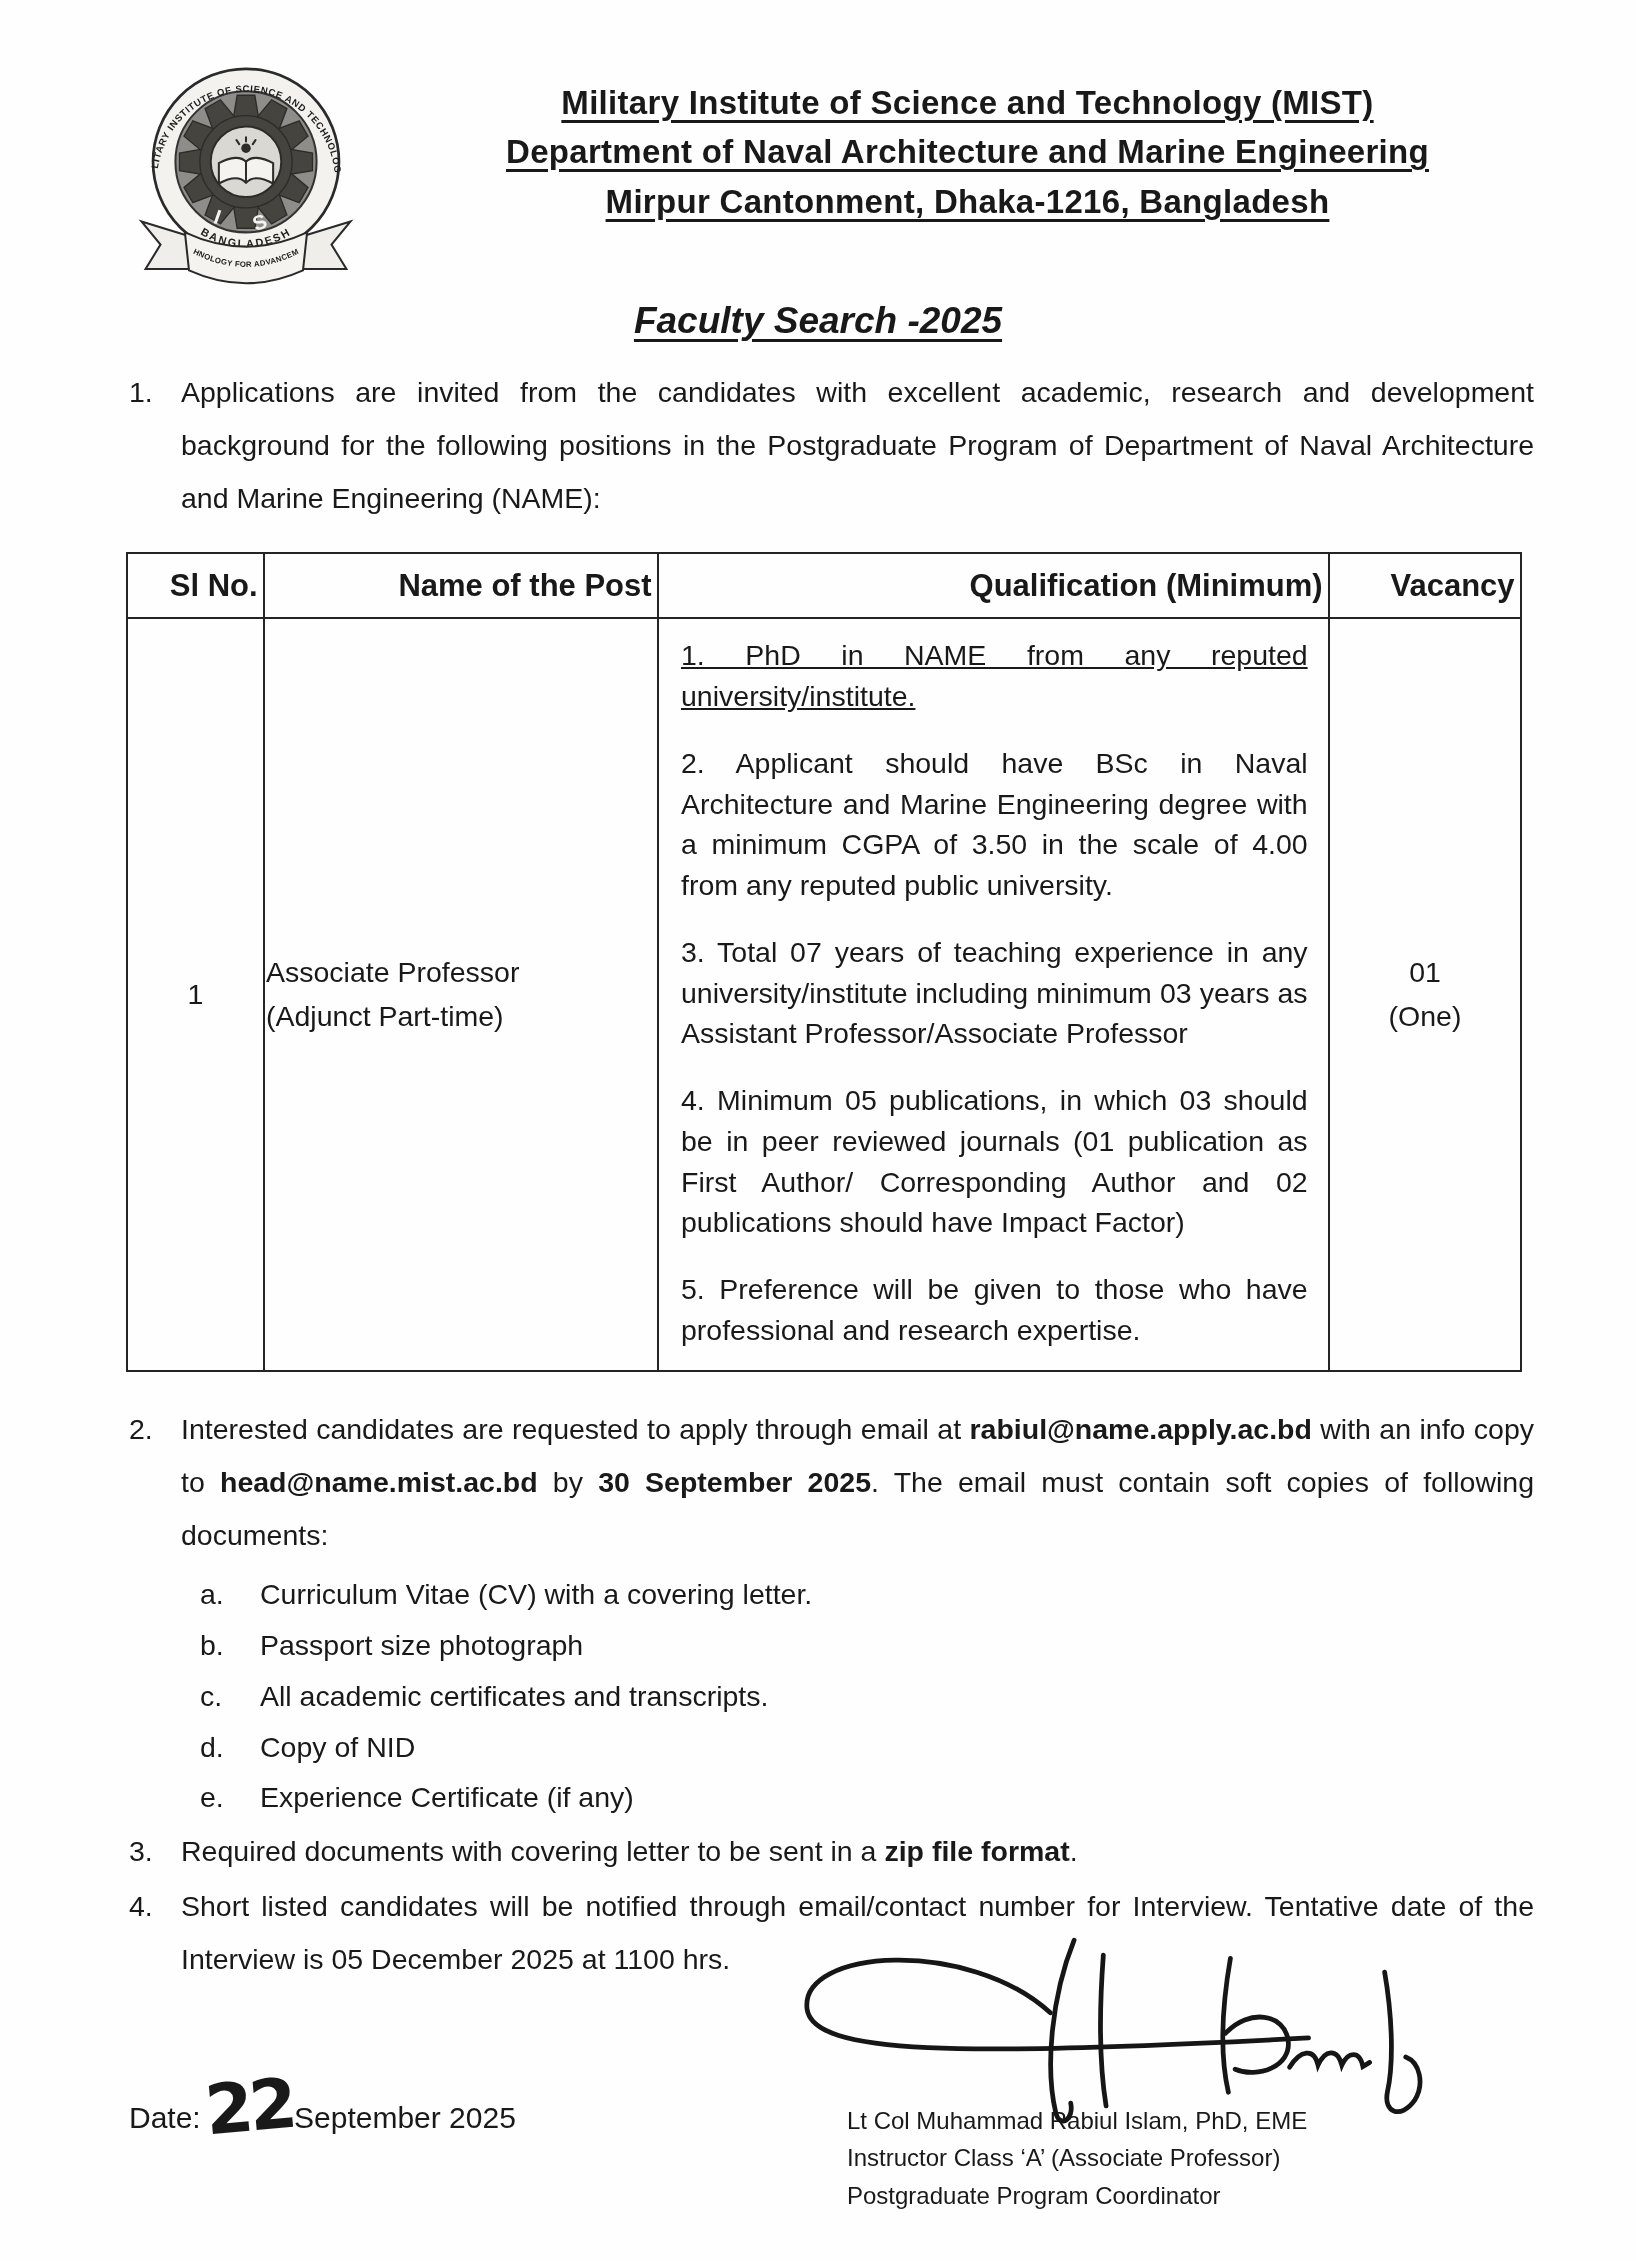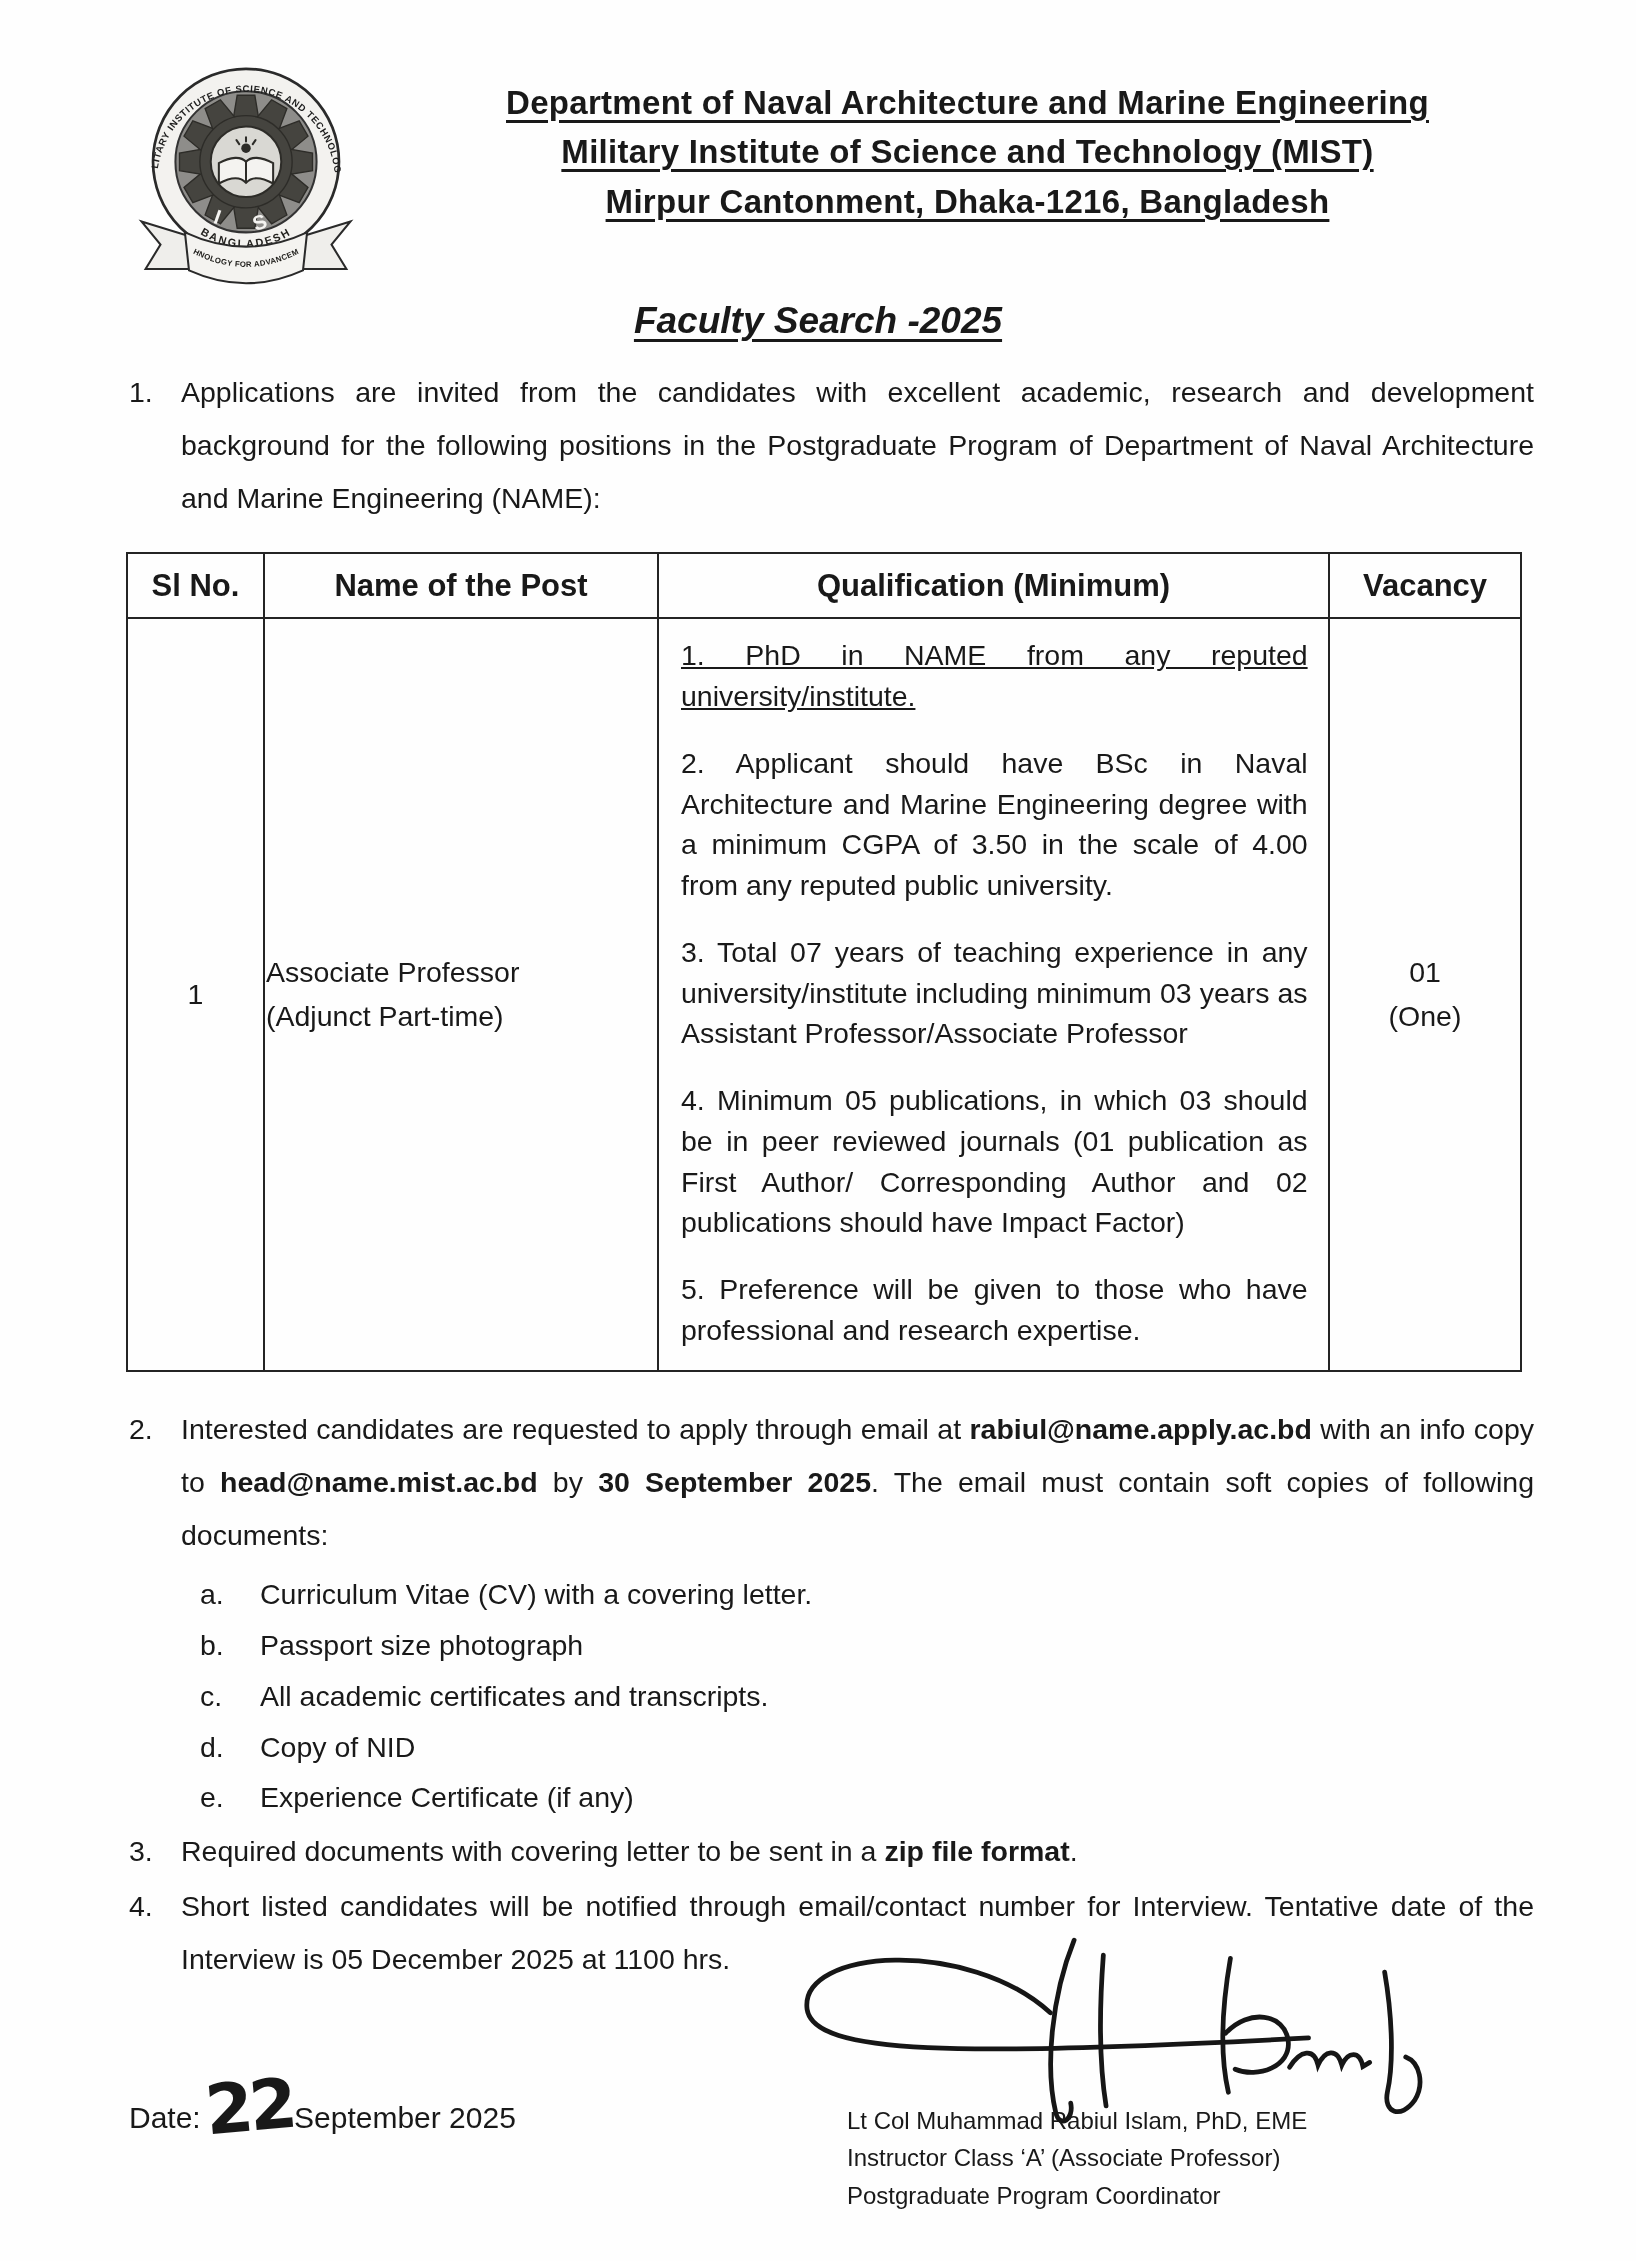--- a/index.html
+++ b/index.html
@@ -20,21 +20,21 @@
   .title-row .title { font-size:37px; font-weight:700;font-style:italic; }
   .num-item { display:flex; padding: 0 102px 0 129px; font-size:28.5px; }
   .num-item .num { flex: 0 0 52px; line-height:1.86; }
   .num-item .num-body { flex:1; text-align: justify; line-height:1.86; }
   .mt-para1 { margin-top: 24.5px; }
   .mt-item2 { margin-top: 31px; }
   .mt-item3 { margin-top: 5.4px; }
   .mt-item4 { margin-top: 2.7px; }
   table.post-table { border-collapse: collapse; margin: 27px 0 0 126px; table-layout: fixed; }
   .post-table th, .post-table td { border: 2.7px solid #242424; }
-  .post-table th { font-size:31px; font-weight:700; padding: 13.6px 5.4px; text-align:center; }
+  .post-table th { font-size:31px; font-weight:700; padding: 13.6px 5.4px; text-align:right; }
   td.cell-sl { text-align:center; vertical-align:middle; font-size:28.5px; }
   td.cell-post { vertical-align:middle; font-size:28.5px; line-height:1.55; }
   td.cell-qual { vertical-align:top; padding: 13.6px 20.4px 19px 22px; font-size:28.5px; }
   td.cell-qual p { margin: 26px 0 0 0; text-align: justify; line-height: 1.43; }
   td.cell-qual p:first-child { margin-top: 2.7px; text-decoration: underline; }
   td.cell-vac { text-align:center; vertical-align:middle; font-size:28.5px; line-height:1.55; }
   .bold { font-weight:700; }
   .doc-list { margin: 11px 102px 0 200px; font-size:28.5px; }
   .doc-row { display:flex; margin-top: 8.2px; line-height:1.5; }
   .doc-letter { flex: 0 0 60px; }
@@ -102,22 +102,22 @@
           <path d="M 90 260 L 18 238 L 46 272 L 24 308 L 98 308 Z" fill="#efeeeb" stroke="#2a2a2a" stroke-width="3"></path>
           <path d="M 254 260 L 326 238 L 298 272 L 320 308 L 246 308 Z" fill="#efeeeb" stroke="#2a2a2a" stroke-width="3"></path>
           <path d="M 82 254 Q 172 296 262 254 L 256 310 Q 172 348 88 310 Z" fill="#f4f3f0" stroke="#2a2a2a" stroke-width="3"></path>
           <text font-size="11.5" font-weight="700" fill="#22211e" letter-spacing="0.5">
             <textPath href="#arcRib" startOffset="50%" text-anchor="middle">TECHNOLOGY FOR ADVANCEMENT</textPath>
           </text>
         </g>
       </svg>
     </div>
     <div class="header-text">
+      <div><span class="u">Military Institute of Science and Technology (MIST)</span></div>
       <div><span class="u">Department of Naval Architecture and Marine Engineering</span></div>
-      <div><span class="u">Military Institute of Science and Technology (MIST)</span></div>
       <div><span class="u">Mirpur Cantonment, Dhaka-1216, Bangladesh</span></div>
     </div>
   </div>
 
   <div class="title-row">
     <span class="title u">Faculty Search -2025</span>
   </div>
 
   <div class="num-item mt-para1">
     <div class="num">1.</div>

